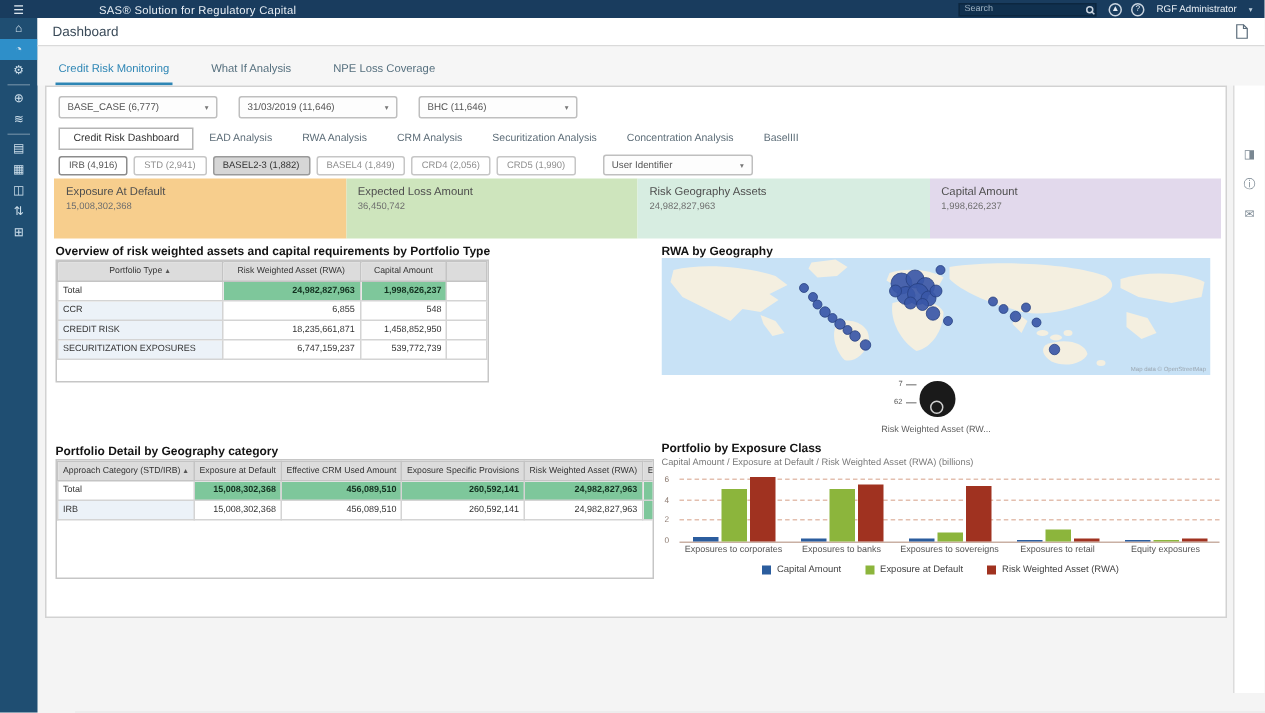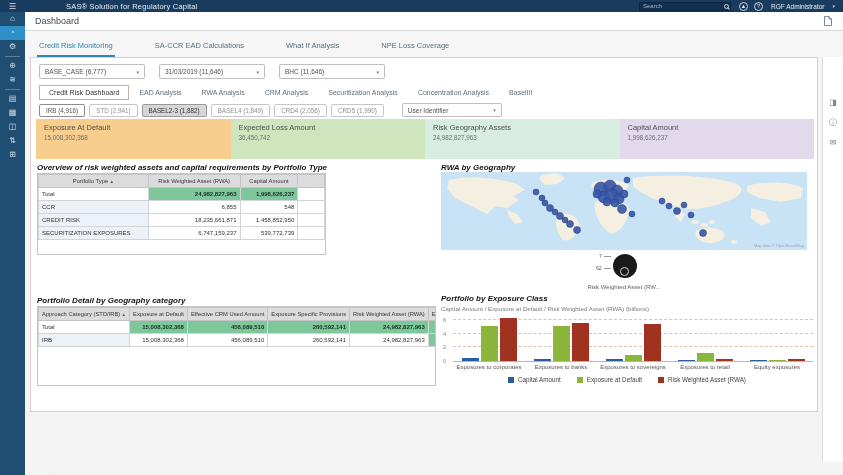--- a/index.html
+++ b/index.html
@@ -32,21 +32,21 @@
   .sb-glyph { color:#CFE0EC; font-size:8px; line-height:1; }
   .sb-divider { height:1px; background:rgba(255,255,255,.28); margin:2px 5px; }
 
   
   .main { position:absolute; left:25px; top:12px; width:818px; height:463px; }
   .page-header { position:absolute; left:0; top:0; width:818px; height:19px; background:#FFF;
                  border-bottom:1px solid #DADADA; display:flex; align-items:center; }
   .page-title { font-size:9px; color:#3A4A58; padding-left:10px; }
   .header-right { margin-left:auto; padding-right:10px; display:flex; align-items:center; }
   .tabsrow { position:absolute; left:0; top:19px; width:818px; height:26px; background:#F6F6F6;
-             display:flex; align-items:flex-end; gap:38px; padding:0 0 0 12px; }
+             display:flex; align-items:flex-end; gap:24px; padding:0 0 0 12px; }
   .mtab { font-size:7.5px; color:#56707F; padding:4px 2px 5px 2px; border-bottom:2px solid transparent; cursor:pointer; }
   .mtab.active { color:#2E86B5; border-bottom-color:#2E86B5; }
 
   
   .card { position:absolute; left:5px; top:45px; width:788px; height:355px; background:#FFF;
           border:1px solid #D2D2D2; }
   .dd-row { position:absolute; left:8px; top:6px; display:flex; gap:14px; }
   .dd { min-width:106px; height:15px; border:1px solid #BFBFBF; border-radius:2px; background:#FDFDFD;
         display:flex; align-items:center; justify-content:space-between; padding:0 5px; font-size:6.5px; color:#555; cursor:pointer; }
   .dd .caret { font-size:5px; color:#777; margin-left:6px; }
@@ -58,21 +58,21 @@
         border:1px solid #C6C6C6; border-radius:2px; background:#FFF; color:#8F8F8F; cursor:pointer; }
   .tg.outlined { border-color:#8C8C8C; color:#555; }
   .tg.selected { background:#D6D6D6; border-color:#9A9A9A; color:#333; }
   .tg-row .dd { margin-left:14px; min-width:100px; height:14px; }
 
   .kpi-row { position:absolute; left:5px; top:61px; width:778px; display:flex; }
   .kpi { flex:1; height:40px; padding:4px 8px; }
   .kpi .lbl { font-size:7.5px; color:#4E4E4E; }
   .kpi .val { font-size:6.3px; color:#6E6E6E; margin-top:2px; }
 
-  .sec-title { position:absolute; font-size:8px; font-weight:bold; color:#141414;font-style:italic; }
+  .sec-title { position:absolute; font-size:8px; font-weight:bold; color:#141414; }
   .sec-sub { position:absolute; font-size:6.2px; color:#7A7A7A; }
 
   
   .tbl-wrap { position:absolute; border:1px solid #C6C6C6; background:#FFF; overflow:hidden; }
   table.dtbl { border-collapse:collapse; table-layout:fixed; }
   .dtbl th { background:#DCDCDC; border:1px solid #C4C4C4; font-weight:normal; font-size:5.8px;
              color:#333; height:13px; padding:0 3px; white-space:nowrap; overflow:hidden; text-align:center; }
   .dtbl td { border:1px solid #D4D4D4; font-size:6px; color:#333; height:13px; padding:0 3px;
              white-space:nowrap; overflow:hidden; }
   .dtbl td.lbl { text-align:left; background:#FFF; }
@@ -177,21 +177,20 @@
     <div class="header-right">
       <svg width="10" height="12">
         <path d="M1.5 1.5 h4.5 l2.5 2.5 v6.5 h-7 z" fill="none" stroke="#5A6B7A" stroke-width="0.8"></path>
         <path d="M6 1.5 v2.5 h2.5" fill="none" stroke="#5A6B7A" stroke-width="0.8"></path>
       </svg>
     </div>
   </div>
 
   <div class="tabsrow" id="main-tabs">
       <div class="mtab active">Credit Risk Monitoring</div>
-      <div class="mtab">SA-CCR EAD Calculations</div>
       <div class="mtab">What If Analysis</div>
       <div class="mtab">NPE Loss Coverage</div>
     </div>
 
   <div class="card">
     <div class="dd-row" id="filter-dropdowns">
         <div class="dd">
           <span>BASE_CASE (6,777)</span>
           <span class="caret">▾</span>
         </div>

